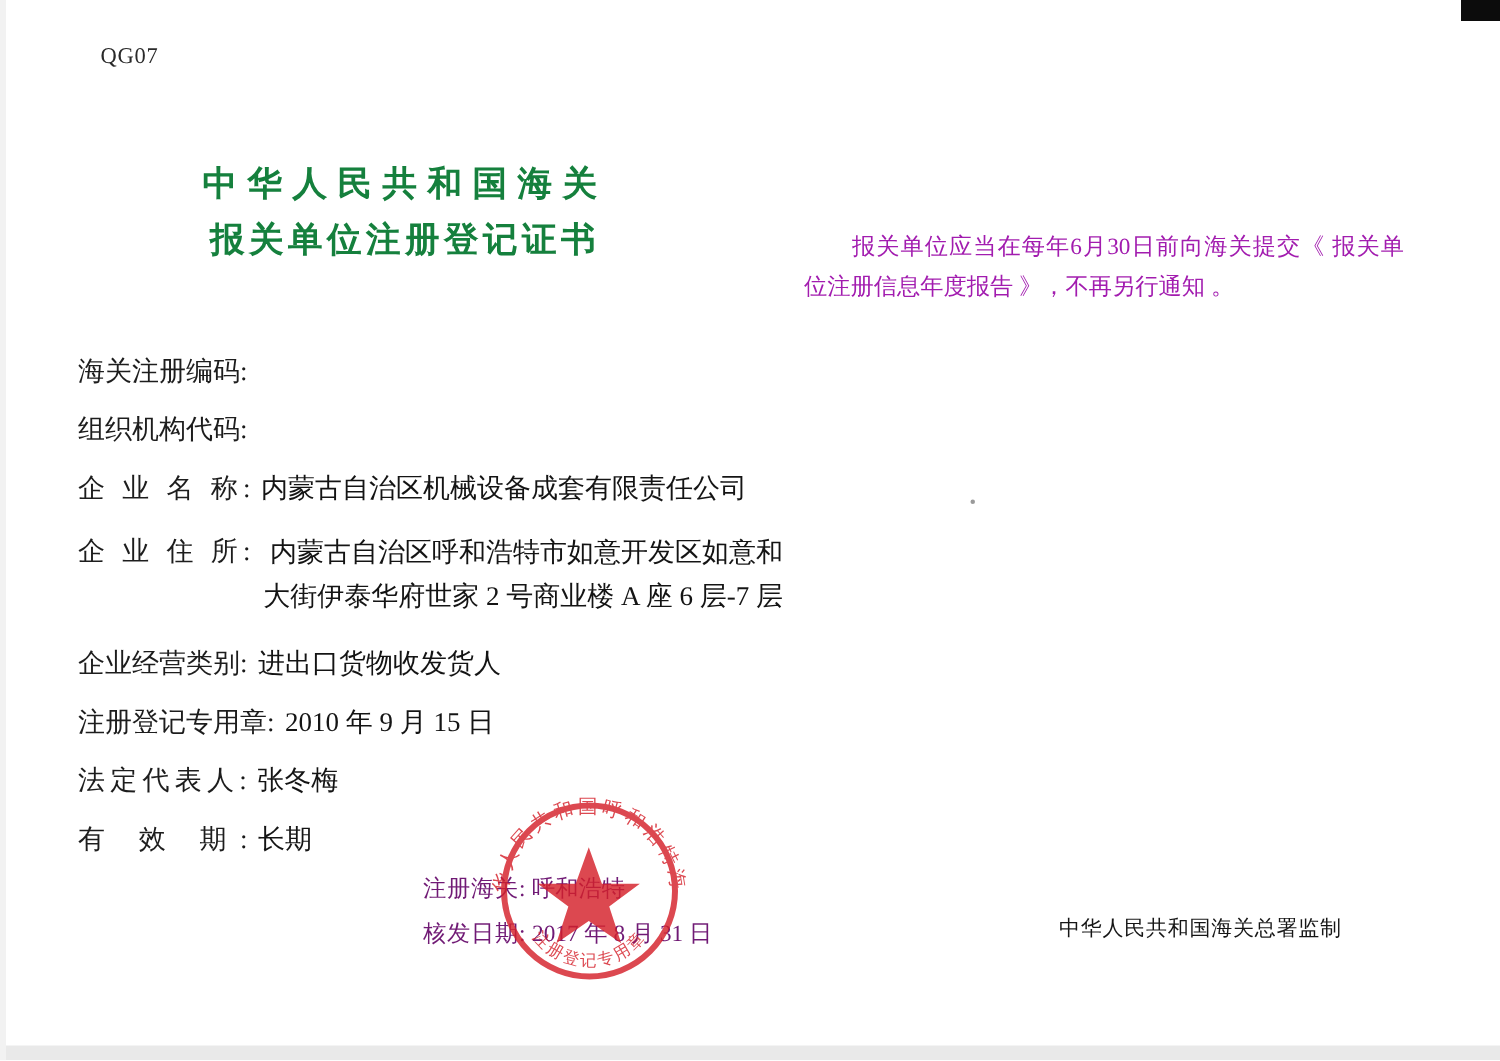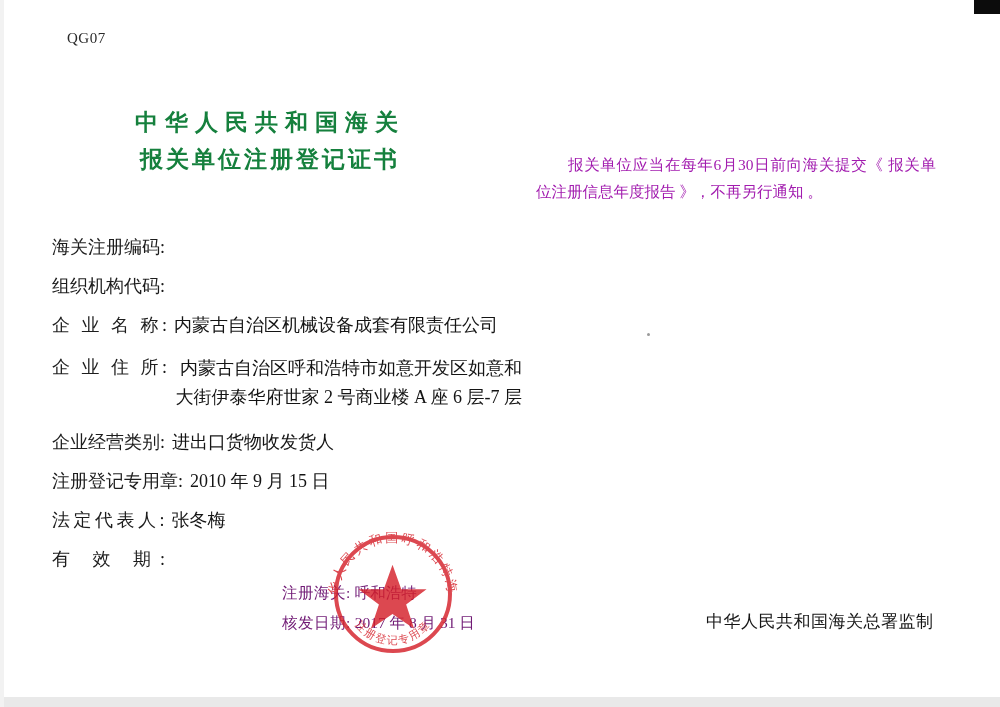--- a/index.html
+++ b/index.html
@@ -163,21 +163,21 @@
     top: 578px;
     font-size: 15.5px;
     line-height: 1.95;
     color: #701a75;
   }
   .footer-left .frow span.lbl { letter-spacing: 0.5px; }
   .footer-right {
     position: absolute;
     left: 706px;
     top: 610px;
-    font-size: 17px;
+    font-size: 14px;
     letter-spacing: 0.5px;
     color: #161616;
   }
 
   
   .seal {
     position: absolute;
     left: 318px;
     top: 519px;
     width: 150px;
@@ -241,20 +241,21 @@
 
     <div class="field-row">
       <span class="field-label spaced">法定代表人</span>
       <span class="field-colon">:</span>
       <span class="field-value">张冬梅</span>
     </div>
 
     <div class="field-row">
       <span class="field-label wide-spaced">有  效  期</span>
       <span class="field-colon">:</span>
+      <span class="field-value">长期</span>
     </div>
 
   </div>
 
   <div class="notice-body">报关单位应当在每年6月30日前向海关提交《 报关单位注册信息年度报告 》，不再另行通知 。</div>
   <div class="notice-dot"></div>
 
   <div class="footer-left">
     <div class="frow">
       <span class="lbl">注册海关:</span>

